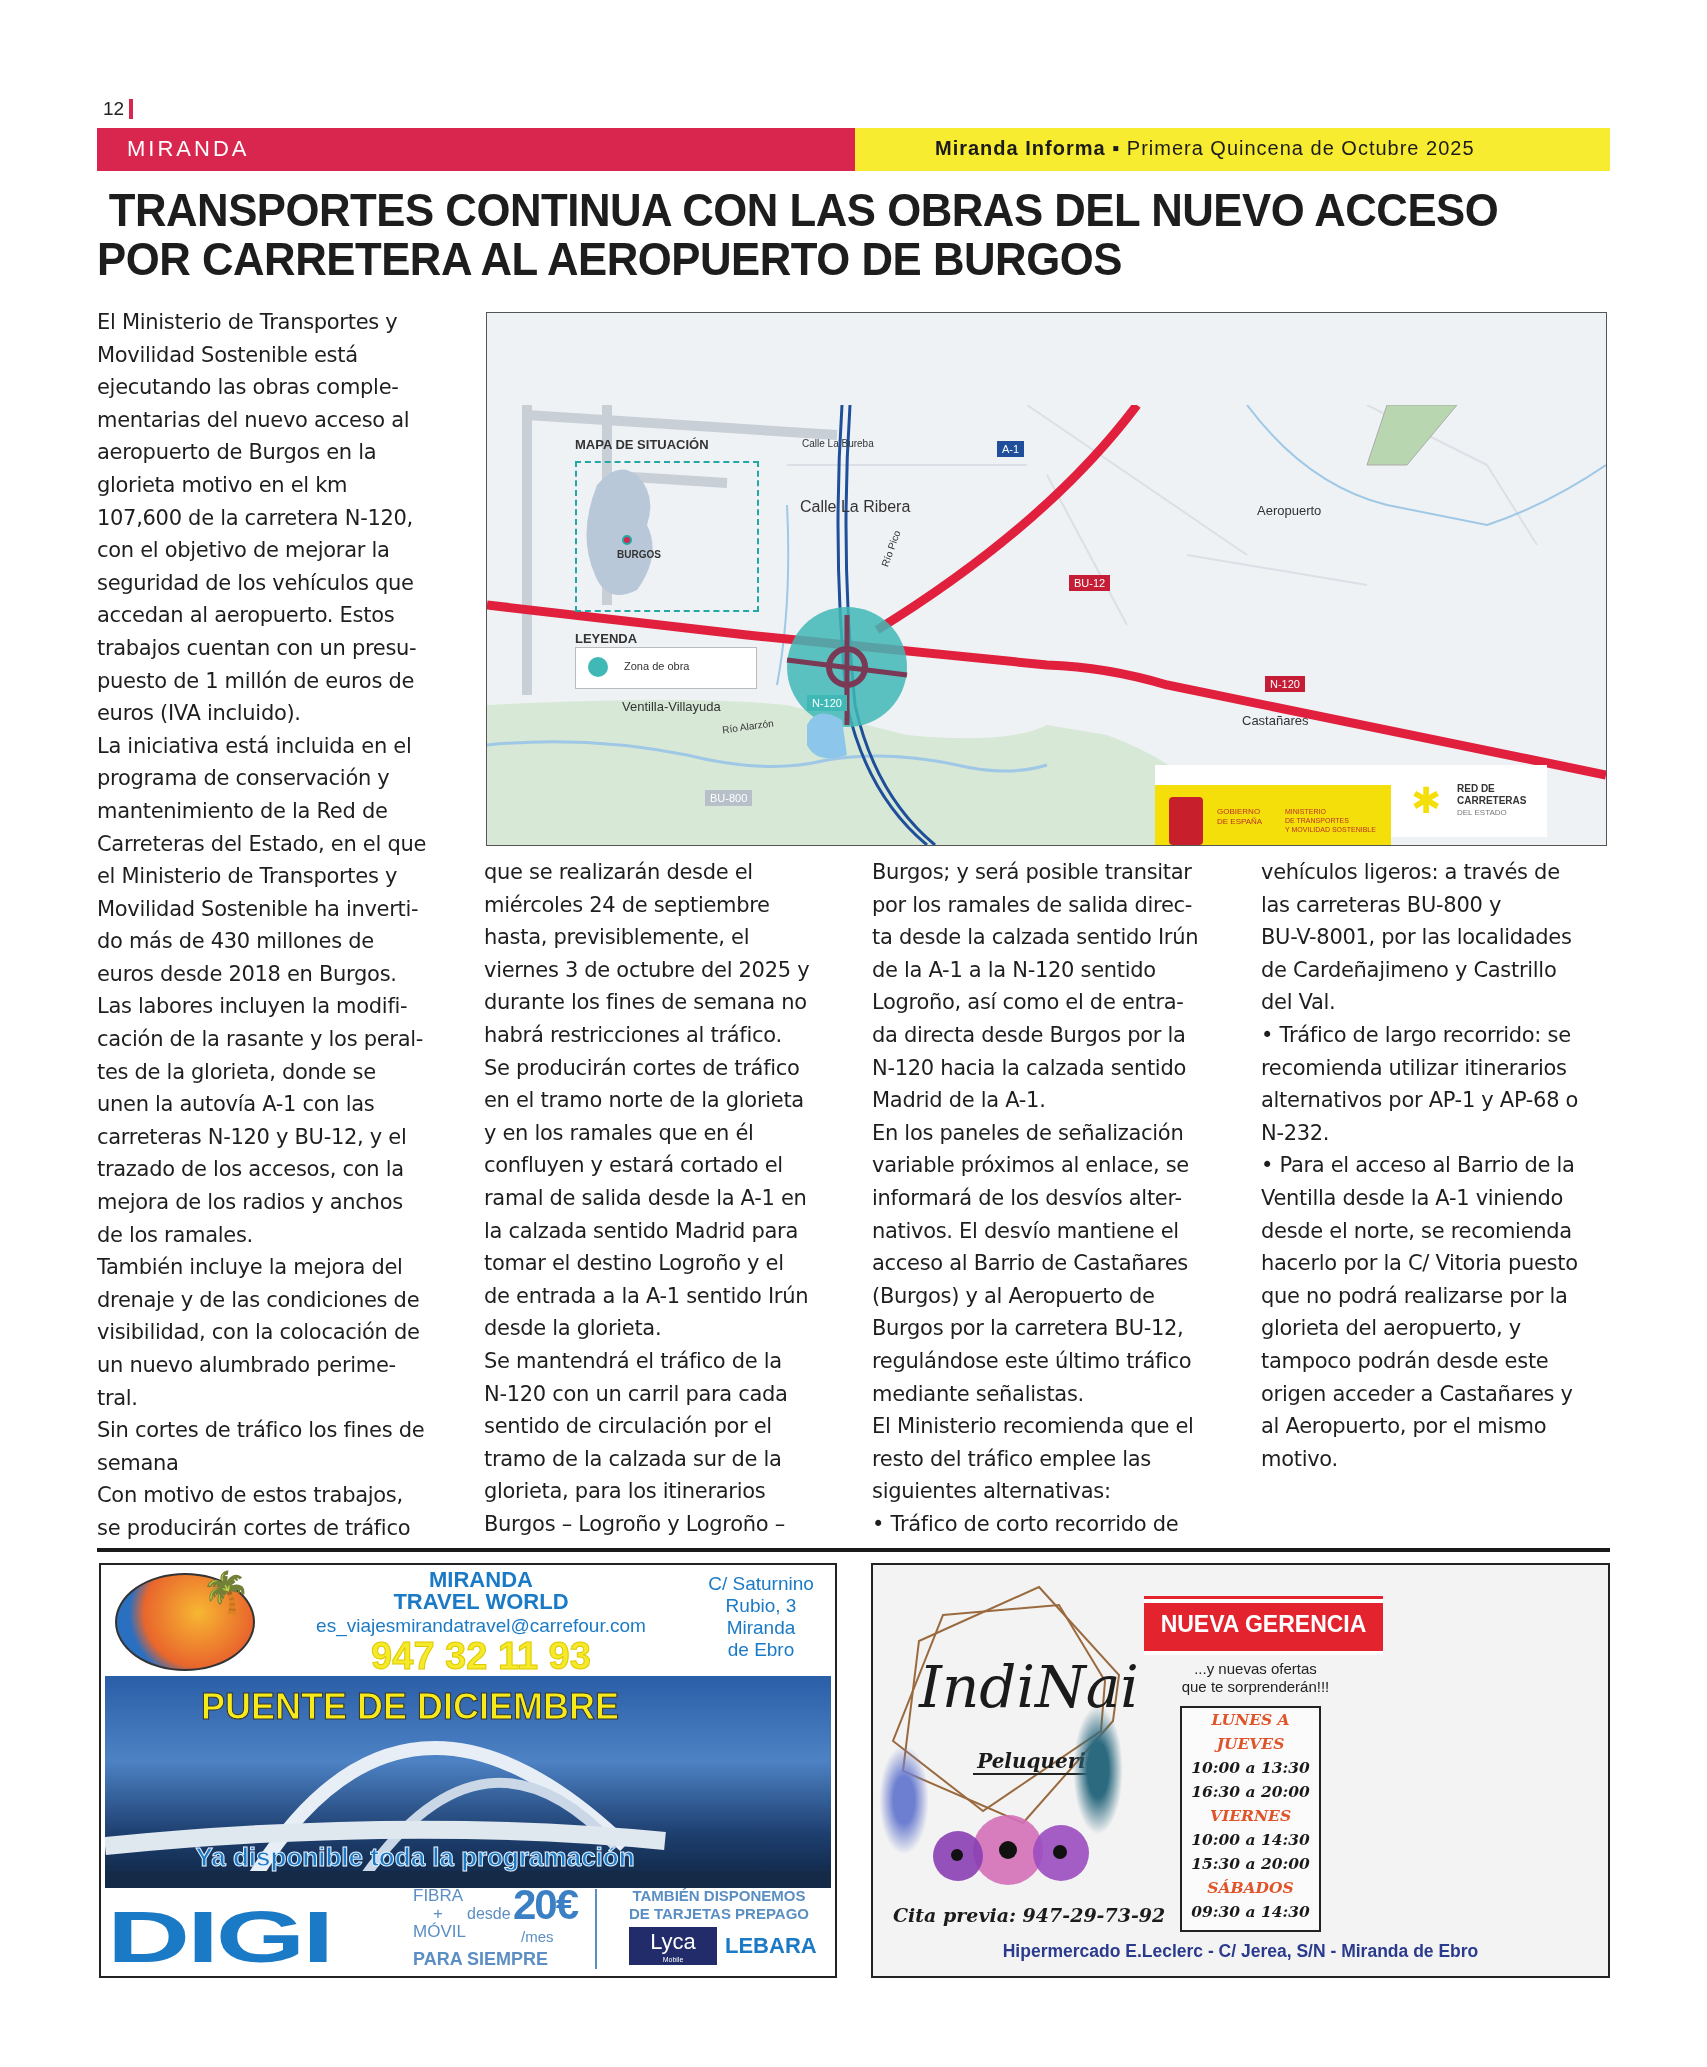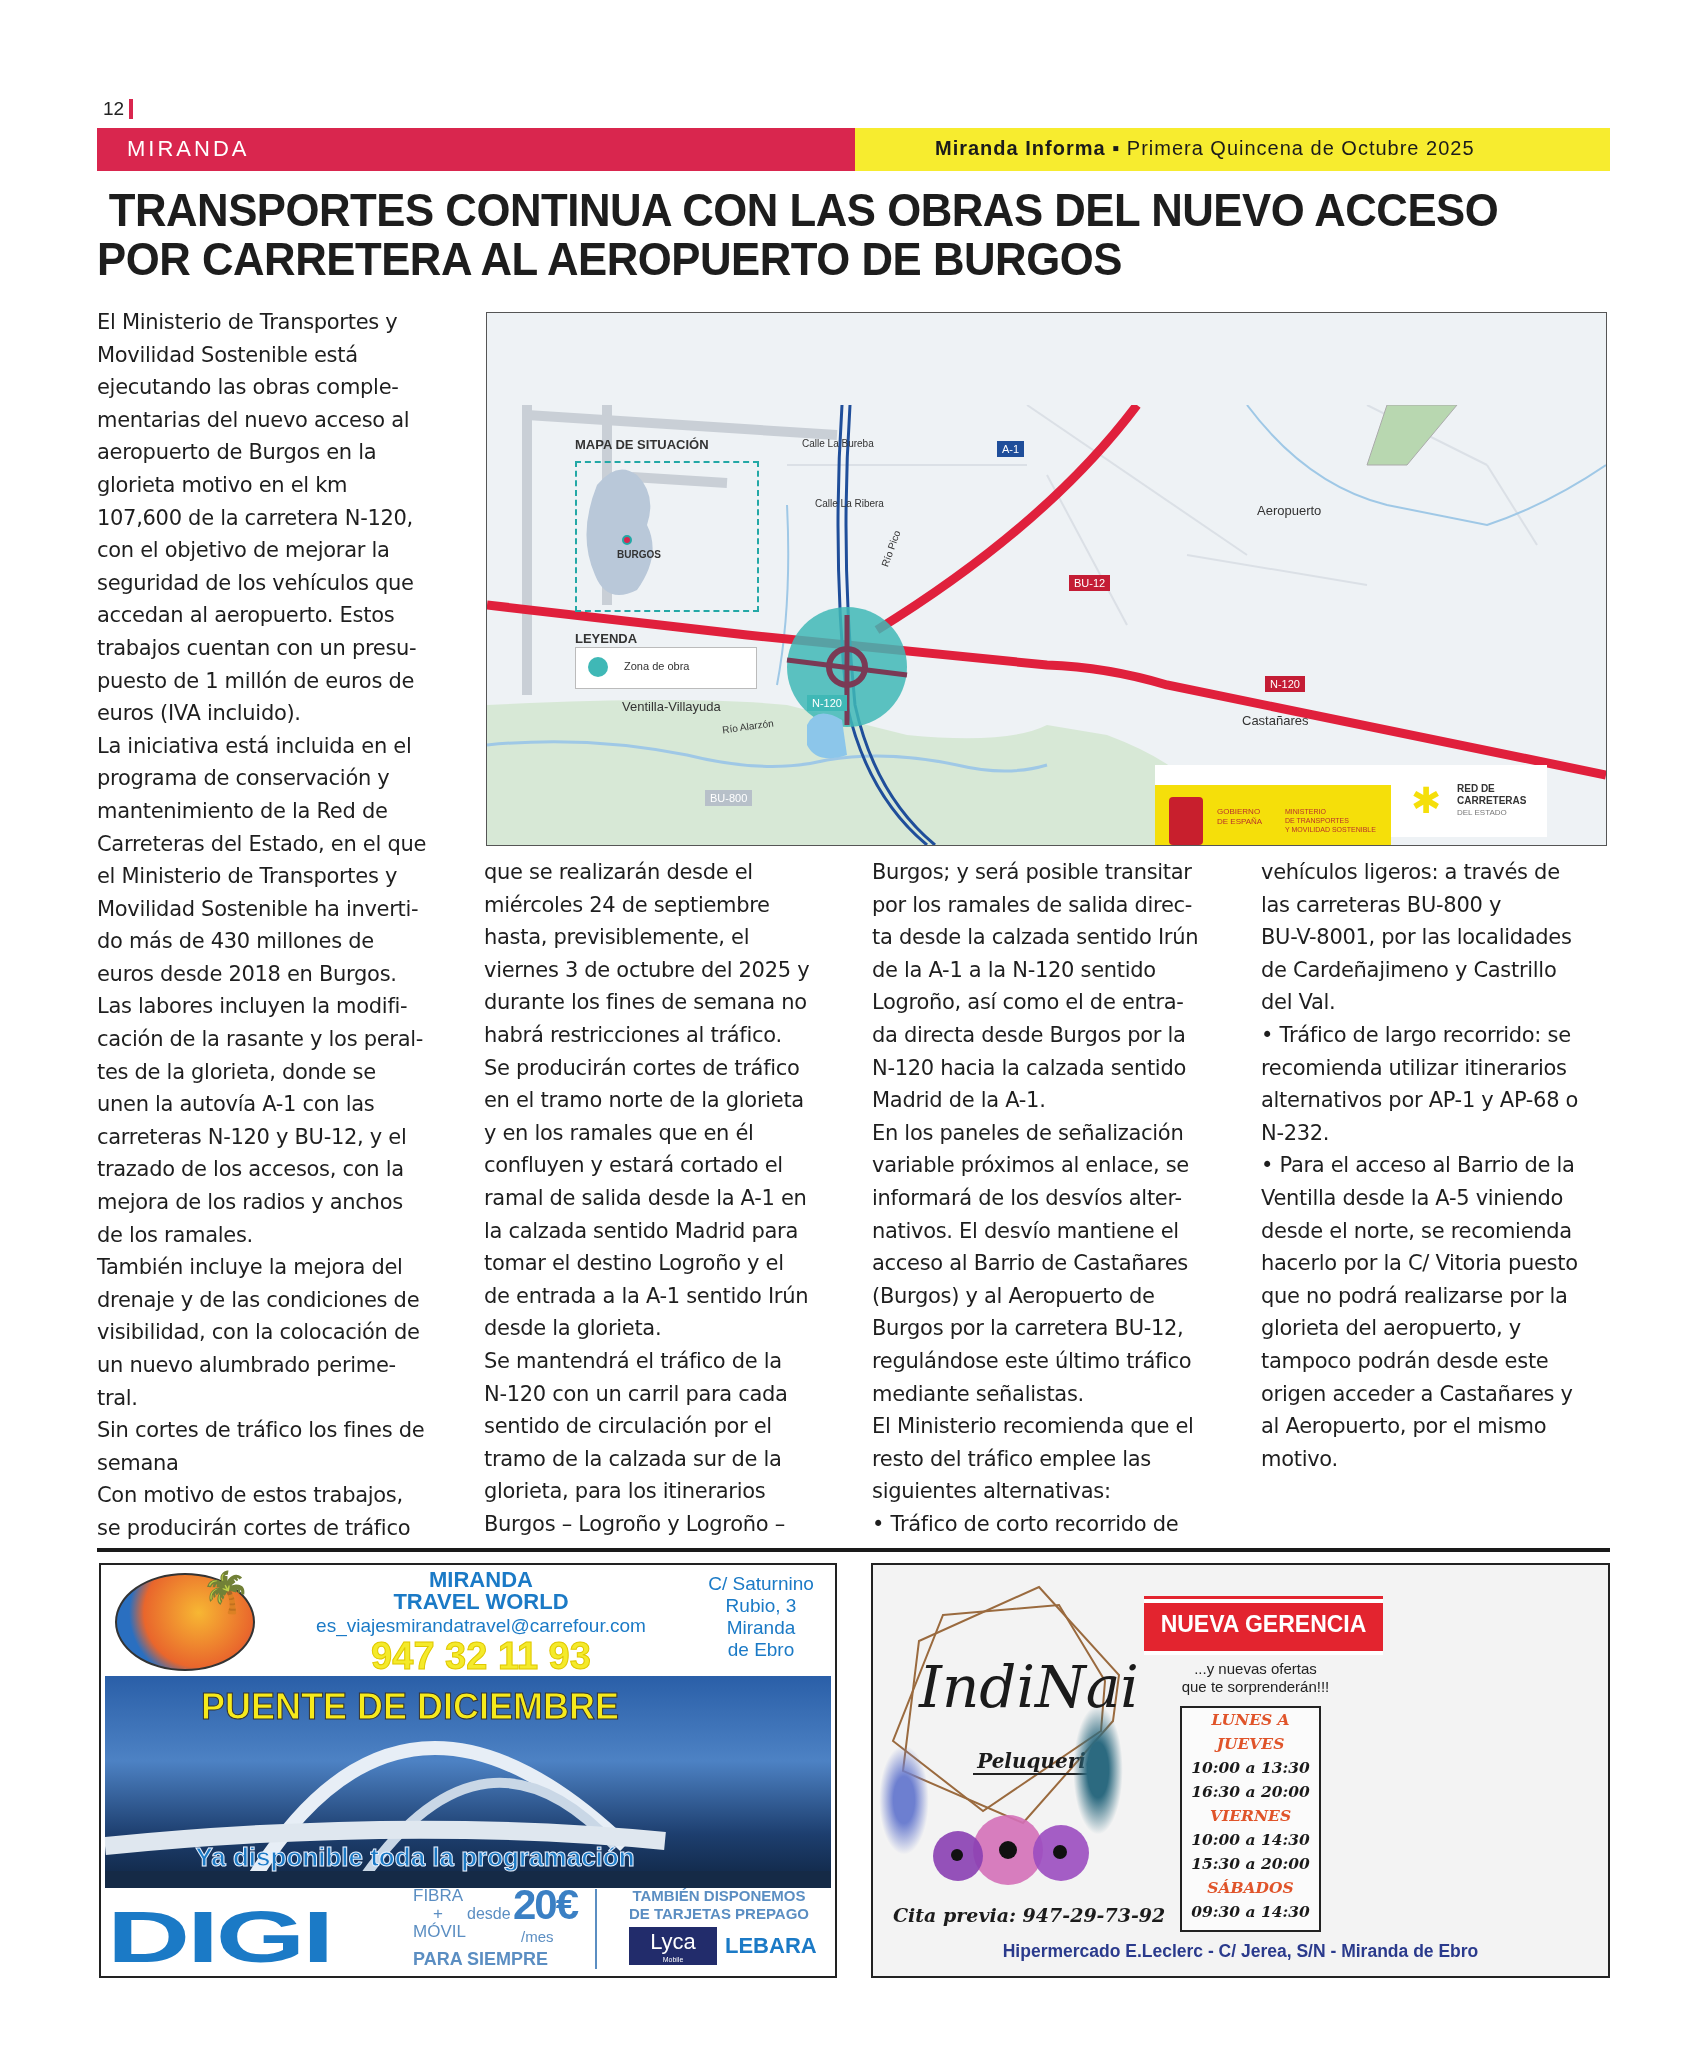--- a/index.html
+++ b/index.html
@@ -146,21 +146,21 @@
     <div>vehículos ligeros: a través de</div>
     <div>las carreteras BU-800 y</div>
     <div>BU-V-8001, por las localidades</div>
     <div>de Cardeñajimeno y Castrillo</div>
     <div>del Val.</div>
     <div>• Tráfico de largo recorrido: se</div>
     <div>recomienda utilizar itinerarios</div>
     <div>alternativos por AP-1 y AP-68 o</div>
     <div>N-232.</div>
     <div>• Para el acceso al Barrio de la</div>
-    <div>Ventilla desde la A-5 viniendo</div>
+    <div>Ventilla desde la A-1 viniendo</div>
     <div>desde el norte, se recomienda</div>
     <div>hacerlo por la C/ Vitoria puesto</div>
     <div>que no podrá realizarse por la</div>
     <div>glorieta del aeropuerto, y</div>
     <div>tampoco podrán desde este</div>
     <div>origen acceder a Castañares y</div>
     <div>al Aeropuerto, por el mismo</div>
     <div>motivo.</div>
   </div>
 
@@ -209,21 +209,21 @@
   </svg>
   <div class="inset"></div>
   <div class="map-label" style="left:88px; top:124px; font-weight:bold; font-size:13px;">MAPA DE SITUACIÓN</div>
   <div class="map-label" style="left:130px; top:236px; font-weight:bold; font-size:10px;">BURGOS</div>
   <div class="map-label" style="left:88px; top:318px; font-weight:bold; font-size:13px;">LEYENDA</div>
   <div class="legend-box">
     <span style="position:absolute; left:12px; top:9px; width:20px; height:20px; border-radius:50%; background:#3fb8b6; display:block;"></span>
     <span class="map-label" style="left:48px; top:12px; font-size:11px;">Zona de obra</span>
   </div>
   <div class="map-label" style="left:315px; top:125px; font-size:10px;">Calle La Bureba</div>
-  <div class="map-label" style="left:313px; top:185px; font-size:10px;margin-left:15px;">Calle La Ribera</div>
+  <div class="map-label" style="left:313px; top:185px; font-size:16px;">Calle La Ribera</div>
   <div class="map-label" style="left:385px; top:230px; font-size:10px; transform:rotate(-70deg);">Río Pico</div>
   <div class="map-label" style="left:235px; top:408px; font-size:10px; transform:rotate(-8deg);">Río Alarzón</div>
   <div class="map-label" style="left:770px; top:190px;">Aeropuerto</div>
   <div class="map-label" style="left:755px; top:400px;">Castañares</div>
   <div class="map-label" style="left:135px; top:386px;">Ventilla-Villayuda</div>
   <div class="road-tag" style="left:510px; top:128px; background:#1f4e9a;">A-1</div>
   <div class="road-tag" style="left:582px; top:262px; background:#c41d35;">BU-12</div>
   <div class="road-tag" style="left:778px; top:363px; background:#c41d35;">N-120</div>
   <div class="road-tag" style="left:320px; top:382px; background:#3fb8b6;">N-120</div>
   <div class="road-tag" style="left:218px; top:477px; background:#b7c0c9;">BU-800</div>

